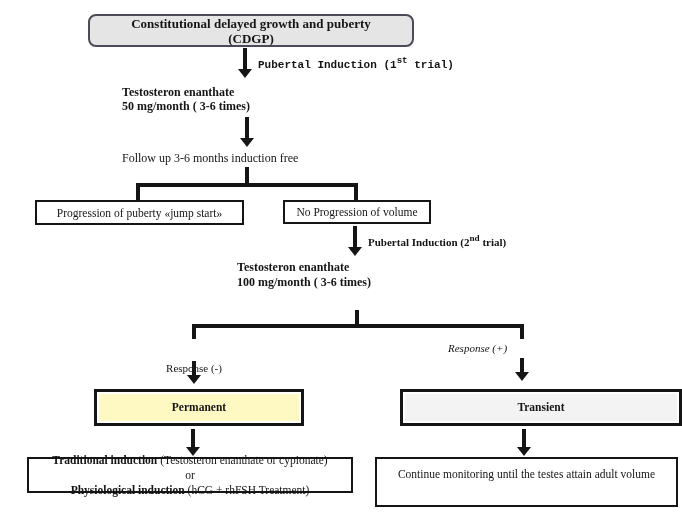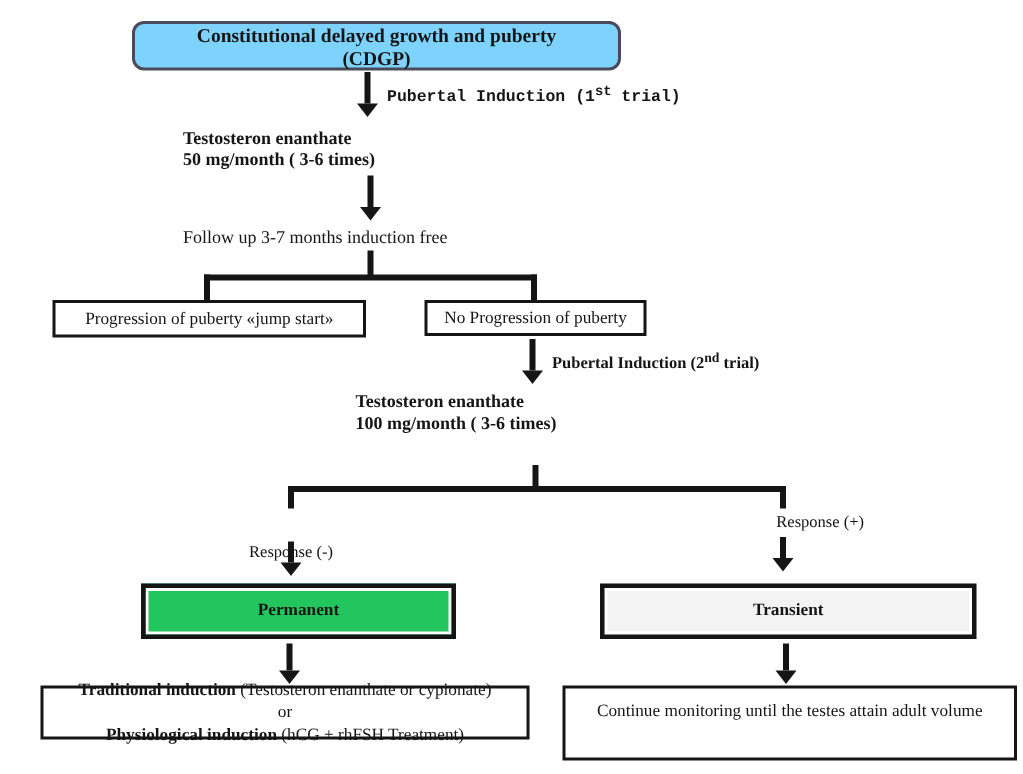--- a/index.html
+++ b/index.html
@@ -16,26 +16,26 @@
     content:"";position:absolute;left:-5px;top:100%;width:0;height:0;
     border-left:7px solid transparent;border-right:7px solid transparent;
     border-top:9px solid #151515;
   }
   .box{
     position:absolute;border:2px solid #151515;background:#fff;
     display:flex;align-items:center;justify-content:center;
     text-align:center;box-sizing:border-box;
   }
   .title-box{
-    border:2px solid #4a4a58;border-radius:8px;background:#7dd3fc;
+    border:2px solid #4a4a58;border-radius:8px;background:#e5e5e5;
     font-weight:bold;font-size:13px;line-height:15px;flex-direction:column;
   }
   .panel{
     border:3px solid #151515;box-shadow:inset 0 0 0 2px #ffffff;
-    background:#22c55e;font-weight:bold;font-size:11.5px;line-height:15px;
+    background:#fef9c3;font-weight:bold;font-size:11.5px;line-height:15px;
     flex-direction:column;
   }
   .small-label{position:absolute;font-size:11px;white-space:nowrap;}
   .flow-label{font-size:11.5px;}
 </style>
 </head>
 <body>
 
 <div class="canvas">
 
@@ -47,53 +47,53 @@
   <div class="arrow" style="left:243px;top:48px;height:21px;"></div>
   <div class="small-label b" style="left:258px;top:55px;font-family:Liberation Mono, monospace;"><span>Pubertal Induction (1</span><sup>st</sup><span> trial)</span></div>
 
   <div class="abs txt b" style="left:122px;top:85px;width:250px;font-size:12px;">
     <div>Testosteron enanthate</div>
     <div>50 mg/month ( 3-6 times)</div>
   </div>
 
   <div class="arrow" style="left:245px;top:117px;height:21px;"></div>
 
-  <div class="abs txt" style="left:122px;top:151px;width:250px;font-size:12px;">Follow up 3-7 months induction free</div>
+  <div class="abs txt" style="left:122px;top:151px;width:250px;font-size:12px;">Follow up 3-6 months induction free</div>
 
   <div class="line" style="left:245px;top:167px;width:4px;height:18px;"></div>
   <div class="line" style="left:136px;top:183px;width:222px;height:4px;"></div>
   <div class="line" style="left:136px;top:183px;width:4px;height:17px;"></div>
   <div class="line" style="left:354px;top:183px;width:4px;height:17px;"></div>
 
   <div class="box flow-label" style="left:35px;top:200px;width:209px;height:25px;">Progression of puberty «jump start»</div>
-  <div class="box flow-label" style="left:283px;top:200px;width:148px;height:24px;">No Progression of puberty</div>
+  <div class="box flow-label" style="left:283px;top:200px;width:148px;height:24px;">No Progression of volume</div>
 
   <div class="arrow" style="left:353px;top:226px;height:21px;"></div>
   <div class="small-label b" style="left:368px;top:233px;"><span>Pubertal Induction (2</span><sup>nd</sup><span> trial)</span></div>
 
   <div class="abs txt" style="left:237px;top:260px;width:250px;font-size:12px;line-height:14.5px;">
     <div class="b">Testosteron enanthate</div>
     <div class="b">100 mg/month ( 3-6 times)</div>
   </div>
 
   <div class="line" style="left:355px;top:310px;width:4px;height:17px;"></div>
   <div class="line" style="left:192px;top:324px;width:332px;height:4px;"></div>
   <div class="line" style="left:192px;top:324px;width:4px;height:15px;"></div>
   <div class="line" style="left:520px;top:324px;width:4px;height:15px;"></div>
 
   <div class="small-label" style="left:144px;top:344px;width:100px;text-align:center;margin-top:18px;">Response (-)</div>
   <div class="arrow" style="left:192px;top:361px;height:14px;"></div>
 
-  <div class="small-label" style="left:476px;top:342px;width:100px;text-align:right;">Response (+)</div>
+  <div class="small-label" style="left:448px;top:342px;width:100px;text-align:left;font-style:italic;">Response (+)</div>
   <div class="arrow" style="left:520px;top:358px;height:14px;"></div>
 
   <div class="box panel" style="left:94px;top:389px;width:210px;height:37px;">
     <div>Permanent</div>
   </div>
-  <div class="box panel" style="left:400px;top:389px;width:251px;height:37px;background:#f3f3f3;">
+  <div class="box panel" style="left:400px;top:389px;width:282px;height:37px;background:#f3f3f3;">
     <div>Transient</div>
   </div>
 
   <div class="arrow" style="left:191px;top:429px;height:18px;"></div>
   <div class="arrow" style="left:522px;top:429px;height:18px;"></div>
 
   <div class="box" style="left:27px;top:457px;width:326px;height:36px;flex-direction:column;font-size:11.5px;line-height:15px;border-width:2.5px;">
     <div><span class="b">Traditional induction</span><span> (Testosteron enanthate or cypionate)</span></div>
     <div>or</div>
     <div><span class="b">Physiological induction</span><span> (hCG + rhFSH Treatment)</span></div>

